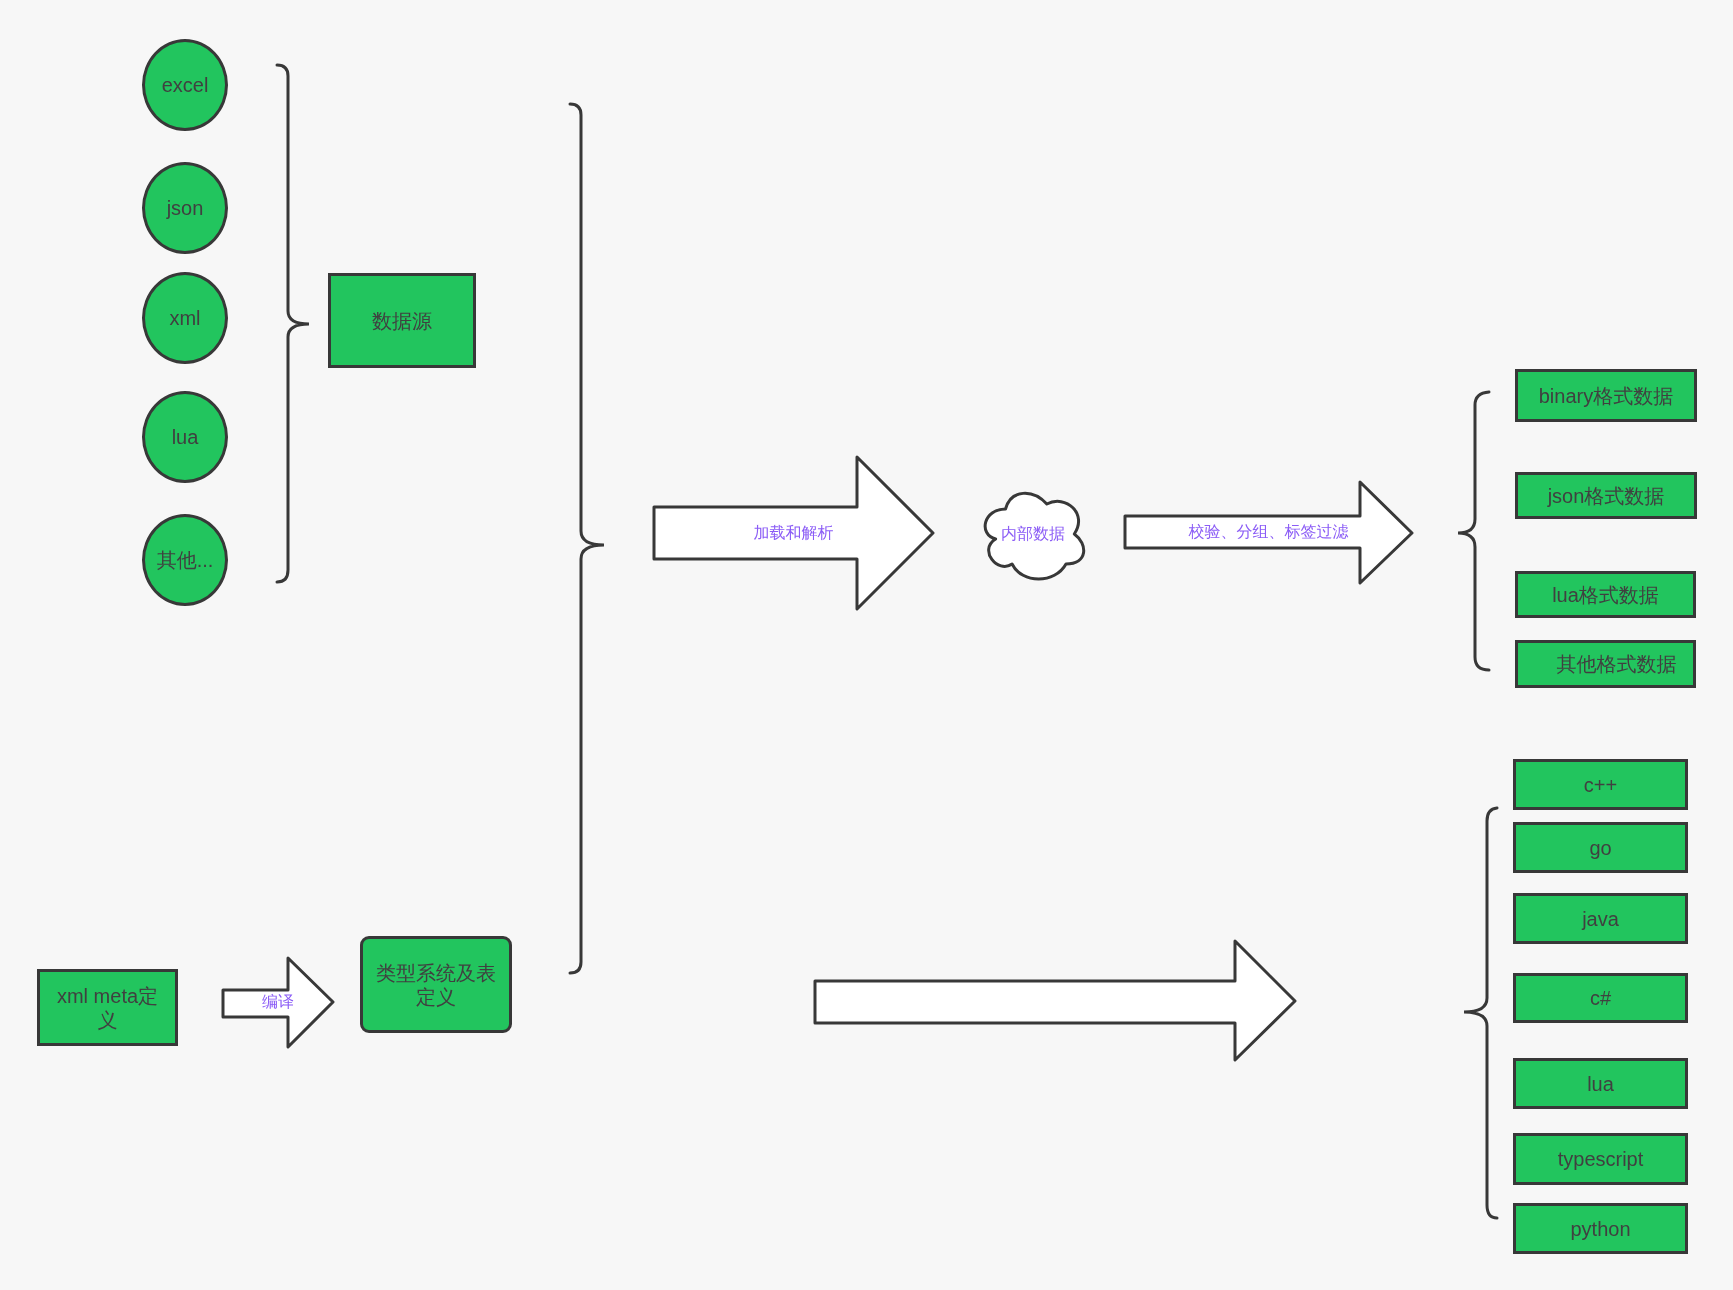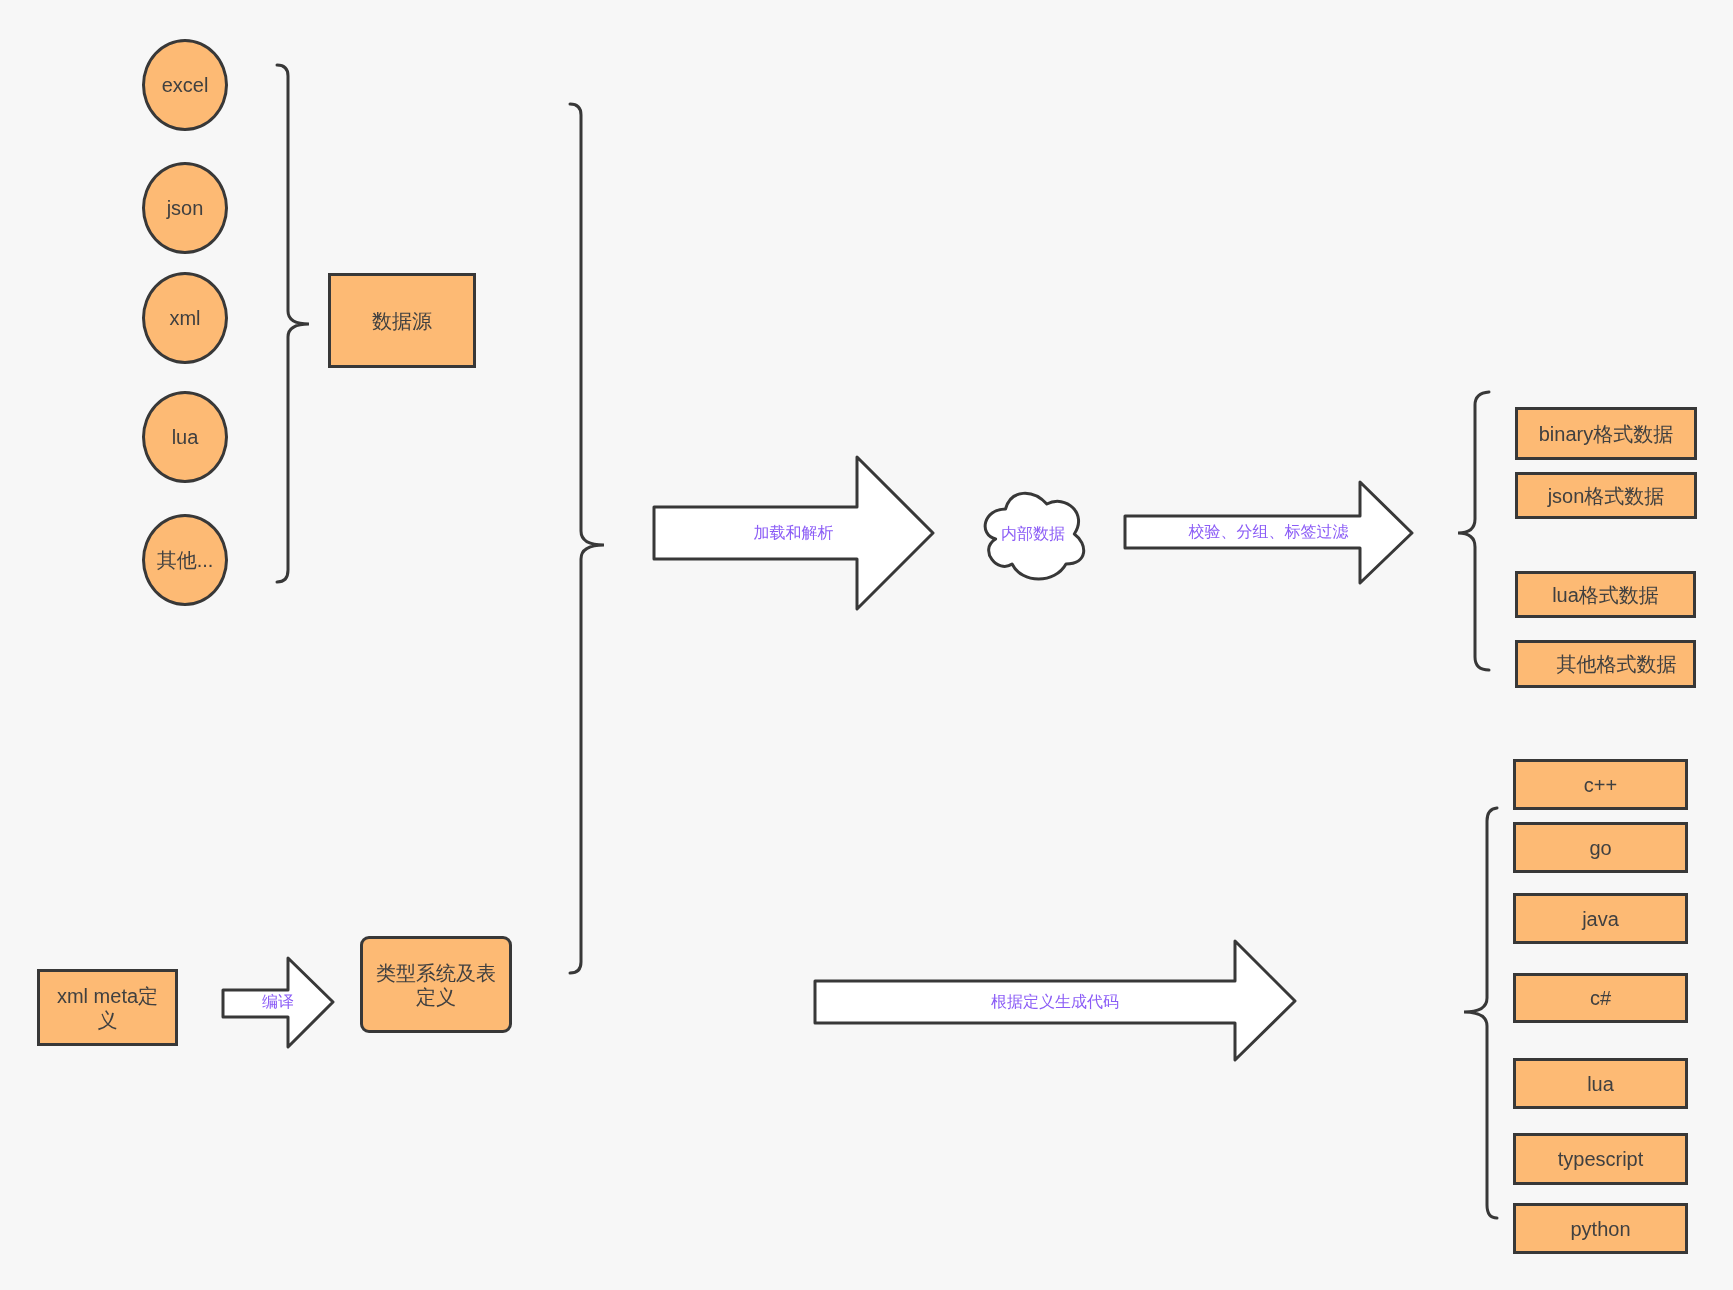--- a/index.html
+++ b/index.html
@@ -13,21 +13,21 @@
     color: #404040;
   }
   .shapes {
     position: absolute;
     left: 0; top: 0;
     width: 1733px; height: 1290px;
   }
   .node {
     position: absolute;
     box-sizing: border-box;
-    background: #fdba74;
+    background: #22c55e;
     border: 3px solid #383838;
     display: flex;
     align-items: center;
     justify-content: center;
     text-align: center;
     font-size: 20px;
     line-height: 1.2;
     color: #404040;
   }
   .ellipse { border-radius: 50%; }
@@ -88,23 +88,22 @@
   </div>
 
   <div class="node" style="left:328px; top:273px; width:148px; height:95px;">
     <span>数据源</span>
   </div>
 
   <div class="label" style="left:654px; top:507px; width:279px; height:52px;">加载和解析</div>
   <div class="label" style="left:978px; top:484px; width:110px; height:100px;">内部数据</div>
   <div class="label" style="left:1125px; top:513px; width:287px; height:38px;">校验、分组、标签过滤</div>
   <div class="label" style="left:223px; top:988px; width:110px; height:28px;">编译</div>
-  <div class="label" style="left:815px; top:981px; width:480px; height:42px;">根据定义生成代码</div>
 
-  <div class="node" style="left:1515px; top:369px; width:182px; height:53px;margin-top:38px;">
+  <div class="node" style="left:1515px; top:369px; width:182px; height:53px;">
     <span>binary格式数据</span>
   </div>
   <div class="node" style="left:1515px; top:472px; width:182px; height:47px;">
     <span>json格式数据</span>
   </div>
   <div class="node" style="left:1515px; top:571px; width:181px; height:47px;">
     <span>lua格式数据</span>
   </div>
   <div class="node" style="left:1515px; top:640px; width:181px; height:48px;padding-left:22px;">
     <span>其他格式数据</span>

